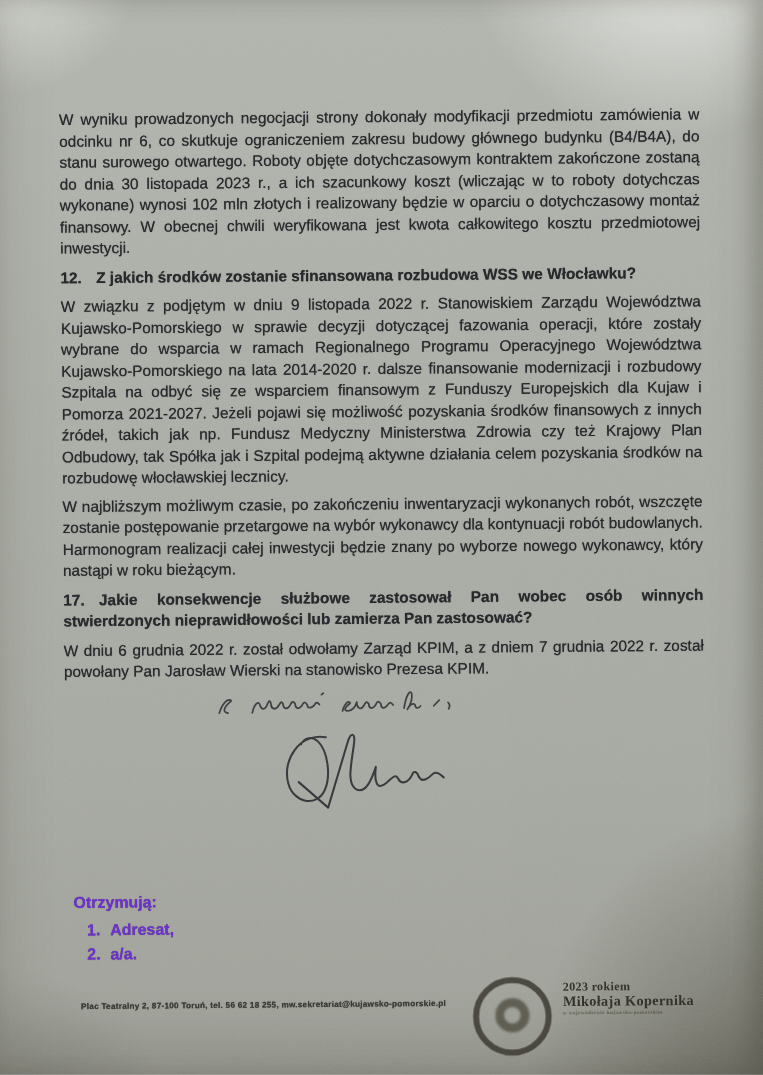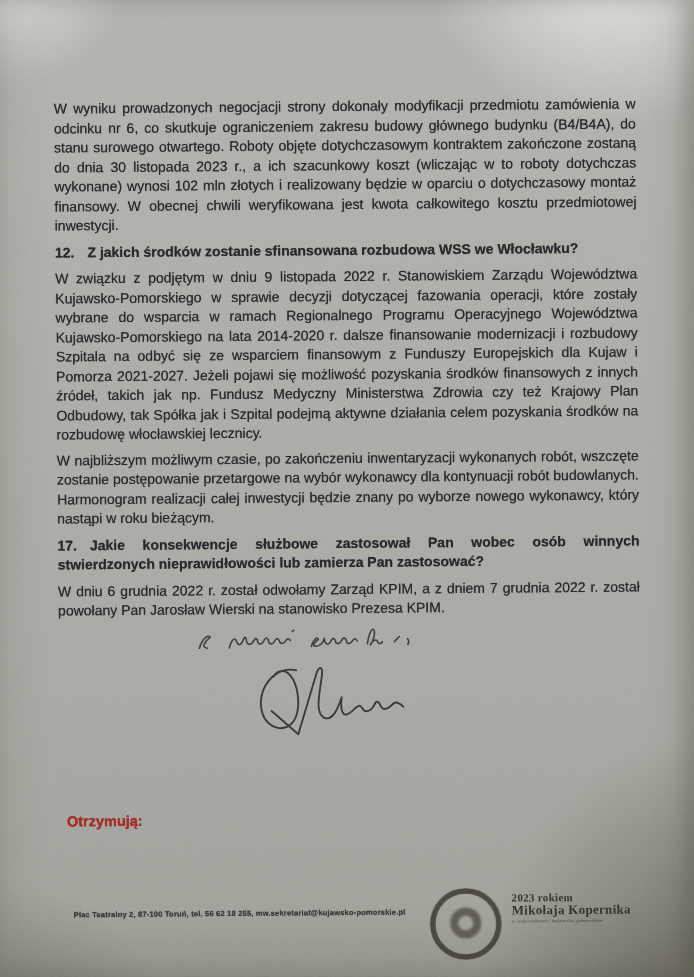--- a/index.html
+++ b/index.html
@@ -20,21 +20,21 @@
     color:#202225;font-size:14px;line-height:19.5px;text-align:justify;
     text-shadow:0 0 0.7px rgba(32,34,37,0.75);
   }
   .doc p{margin:0 0 6px 0;}
   .doc p.heading{font-weight:bold;margin:7px 0 7px 0;}
   .qnum{margin-right:13px;}
   .handwriting{position:absolute;left:190px;top:620px;}
   .signature{position:absolute;left:243px;top:662px;}
   .hw-transcript{position:absolute;opacity:0;font-size:1px;pointer-events:none;}
   .distribution{
-    position:absolute;left:64px;top:808px;color:#b91c1c;
+    position:absolute;left:64px;top:808px;color:#6d28d9;
     font-size:14.5px;font-weight:bold;line-height:22px;
     text-shadow:0 0 0.7px rgba(32,34,37,0.8);
   }
   .distribution .dist-items{margin-top:3px;}
   .dist-item{padding-left:12px;}
   .dist-item .dnum{margin-right:9px;}
   .footerline{
     position:absolute;left:70px;top:908px;width:420px;
     font-size:7.5px;font-weight:bold;color:#34342f;letter-spacing:0.2px;
     text-shadow:0 0 0.8px rgba(52,52,47,0.9);
@@ -86,20 +86,24 @@
     <svg class="scrawl" width="175" height="78" viewBox="0 0 220 100">
       <g fill="none" stroke="#2b2b2f" stroke-width="2.4" stroke-linecap="round" stroke-linejoin="round" opacity="0.92">
         <path d="M64,10 C34,4 12,36 20,64 C26,86 52,92 62,72 C70,55 66,26 55,15 C48,8 39,10 35,18"></path>
         <path d="M32,62 L66,92 L90,14 C94,4 98,6 97,16 C94,40 87,64 99,71 C111,77 118,56 122,45 C120,60 122,74 134,64 C142,57 145,53 148,59 C152,67 160,63 164,55 C166,49 170,51 172,57 C176,65 184,58 188,54 C192,50 197,54 201,58"></path>
       </g>
     </svg>
   </div>
 
   <div class="distribution">
     <div>Otrzymują:</div>
+    <div class="dist-items">
+      <div class="dist-item"><span class="dnum">1.</span><span>Adresat,</span></div>
+      <div class="dist-item"><span class="dnum">2.</span><span>a/a.</span></div>
+    </div>
   </div>
 
   <div class="footerline">Plac Teatralny 2, 87-100 Toruń, tel. 56 62 18 255, mw.sekretariat@kujawsko-pomorskie.pl</div>
 
   <div class="stamp">
     <svg class="stamp-emblem" width="78" height="78" viewBox="0 0 78 78">
       <circle cx="39" cy="40" r="33" fill="none" stroke="#3a372f" stroke-width="5.5"></circle>
       <circle cx="39" cy="39" r="11.5" fill="none" stroke="#474337" stroke-width="8" opacity="0.85" filter="blur(0.8px)"></circle>
     </svg>
     <div class="stamp-text">

